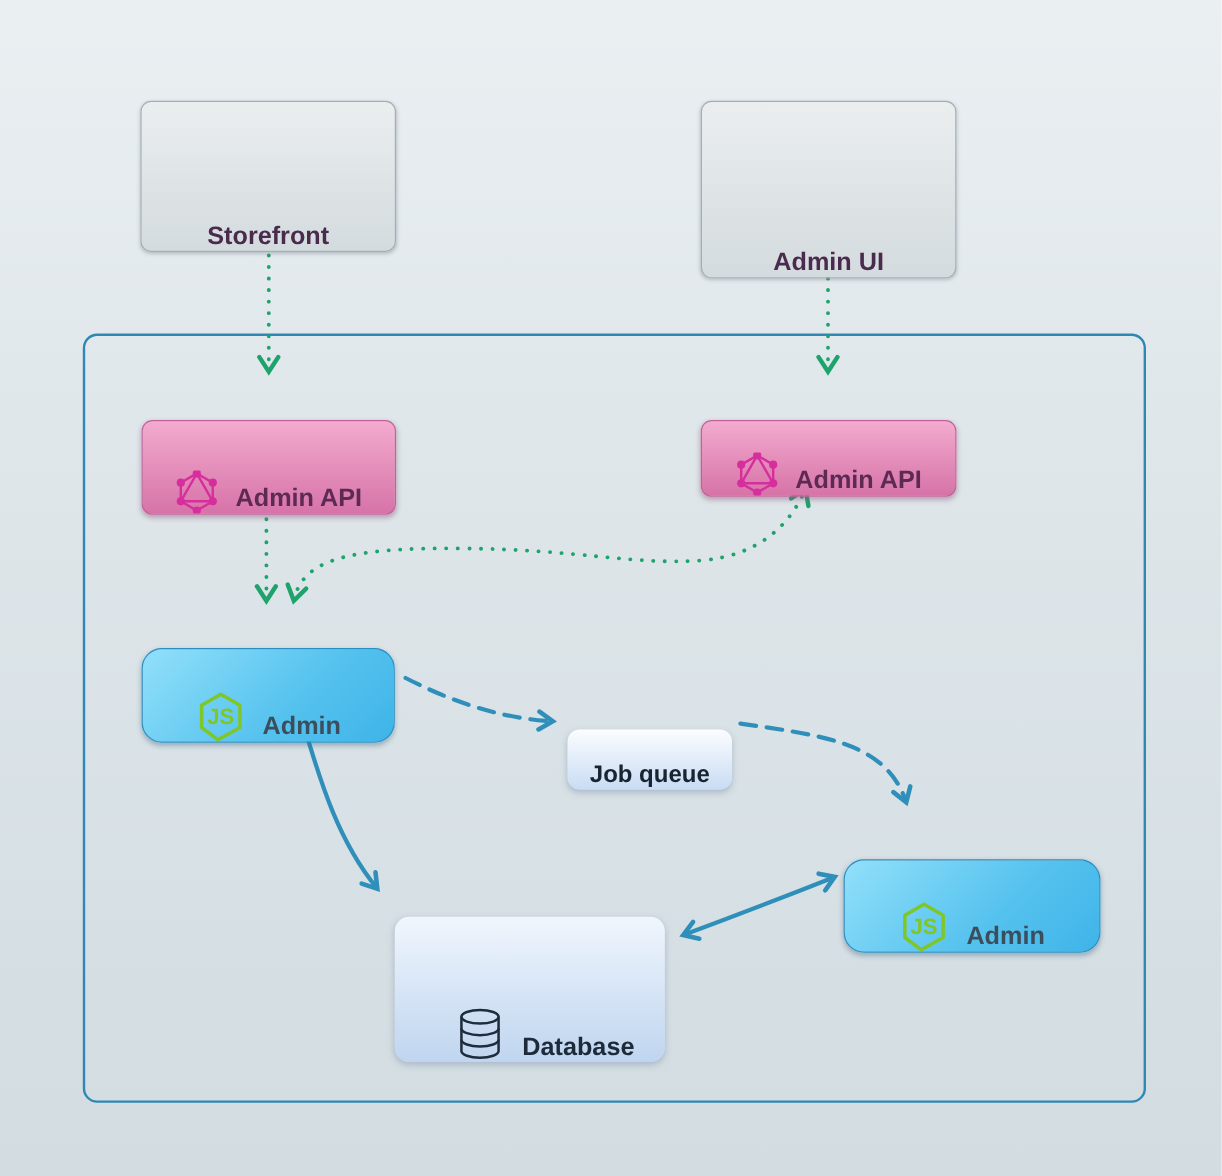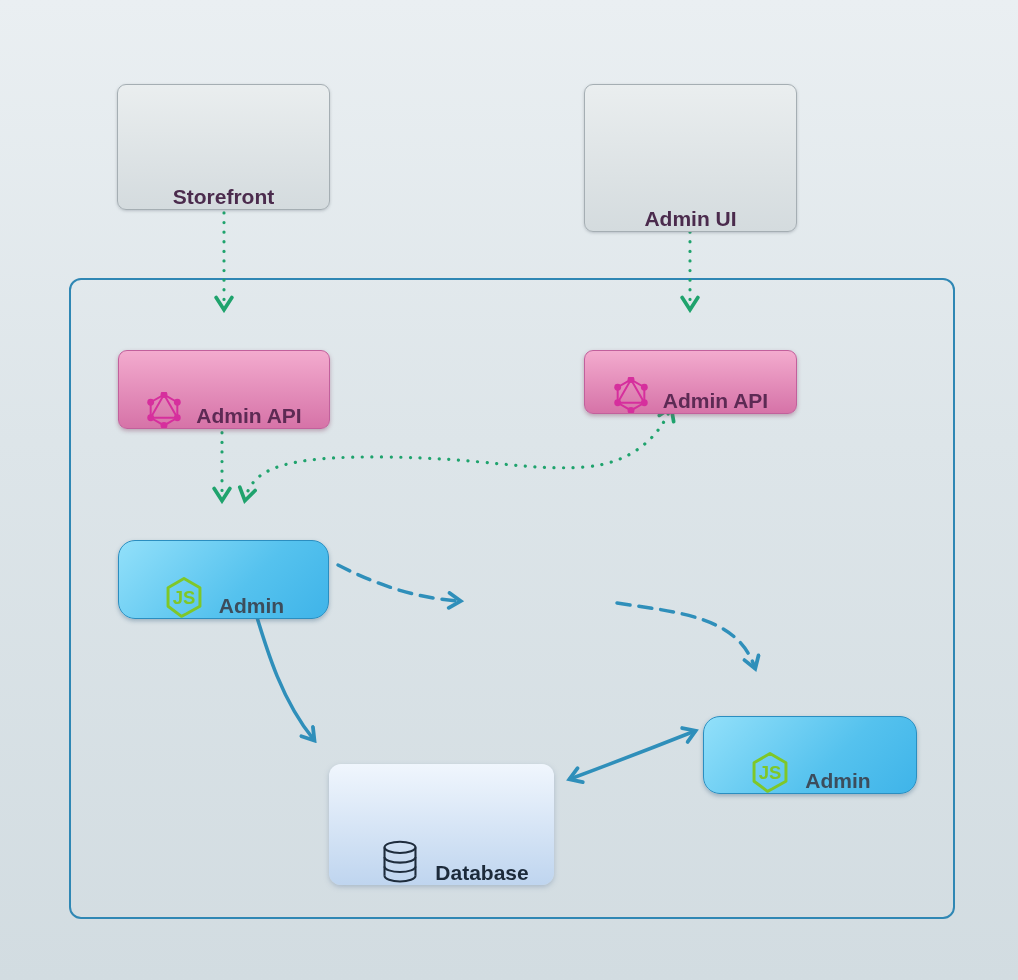--- a/index.html
+++ b/index.html
@@ -130,20 +130,23 @@
   <div id="node-server" class="node node-service">
     <span class="icon">
       <svg width="42" height="42" viewBox="0 0 100 100">
         <polygon points="50,6 88,28 88,72 56,90 44,96 12,72 12,28" fill="none" stroke="#7fc728" stroke-width="7" stroke-linejoin="round"></polygon>
         <text x="50" y="66" text-anchor="middle" font-size="44" font-weight="bold" fill="#7fc728" font-family="Liberation Sans, sans-serif">JS</text>
       </svg>
     </span>
     <span class="label">Admin</span>
   </div>
 
+  <div id="node-job-queue" class="node node-queue">
+    <span class="label">Job queue</span>
+  </div>
 
   <div id="node-worker" class="node node-service">
     <span class="icon">
       <svg width="42" height="42" viewBox="0 0 100 100">
         <polygon points="50,6 88,28 88,72 56,90 44,96 12,72 12,28" fill="none" stroke="#7fc728" stroke-width="7" stroke-linejoin="round"></polygon>
         <text x="50" y="66" text-anchor="middle" font-size="44" font-weight="bold" fill="#7fc728" font-family="Liberation Sans, sans-serif">JS</text>
       </svg>
     </span>
     <span class="label">Admin</span>
   </div>

